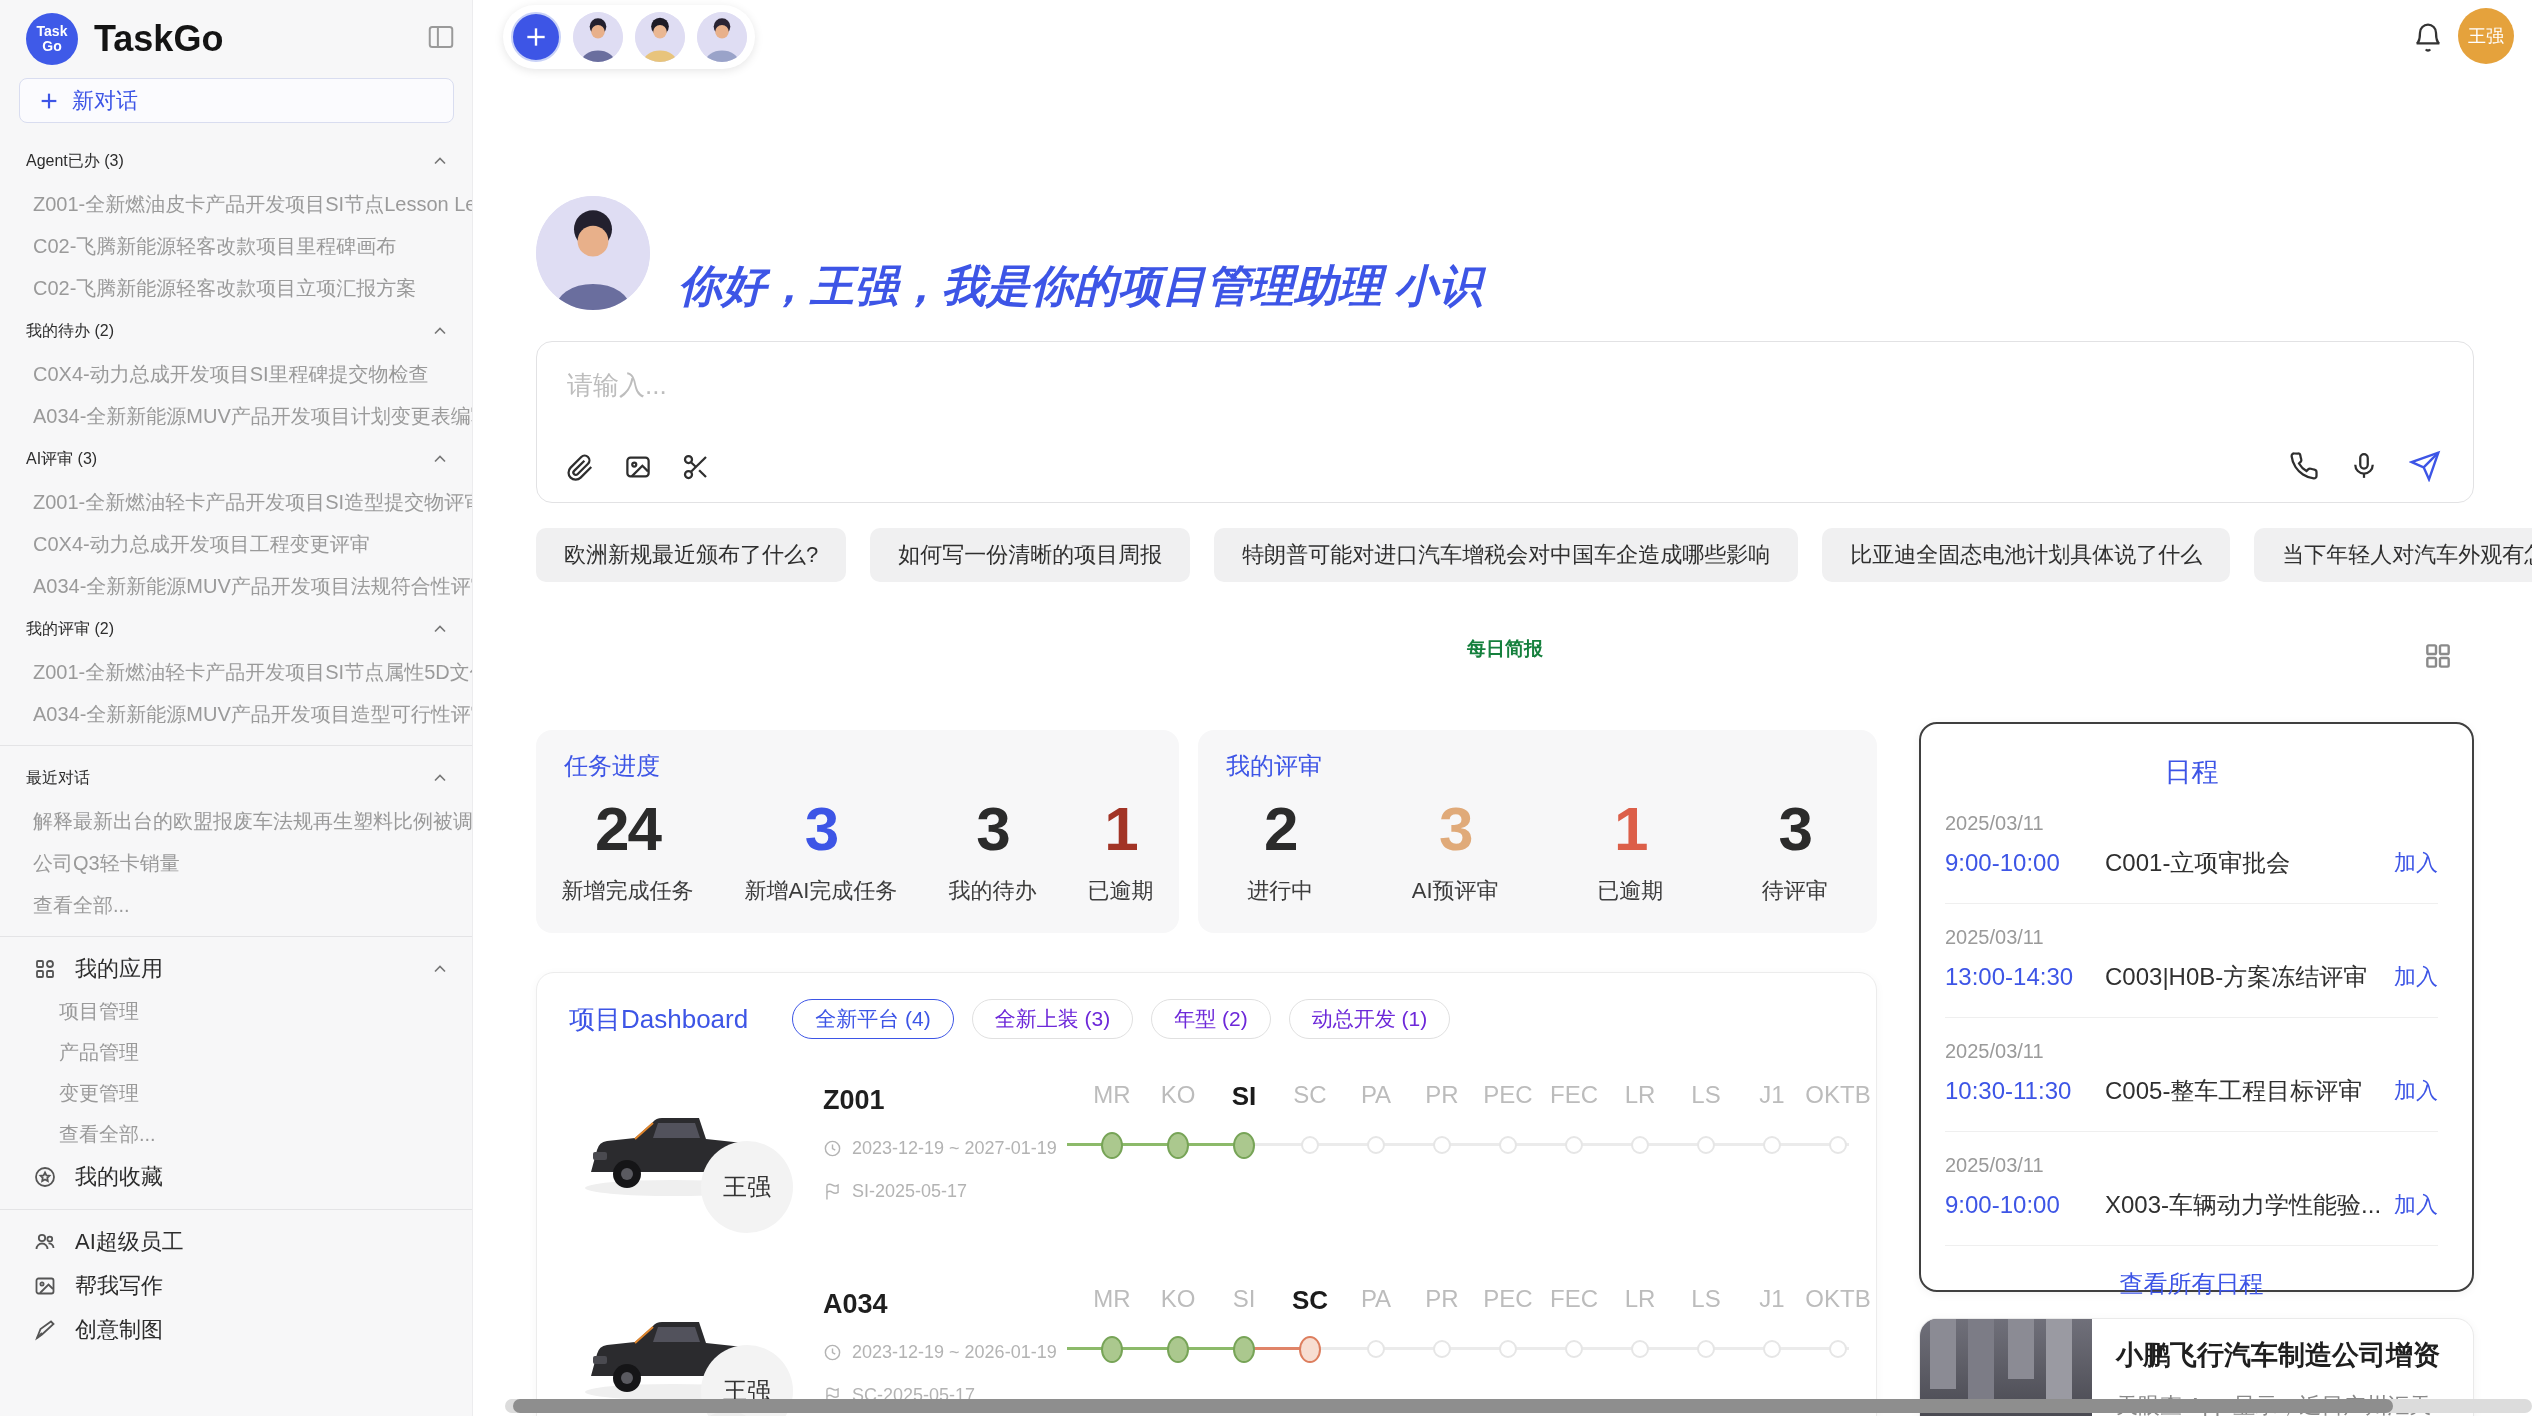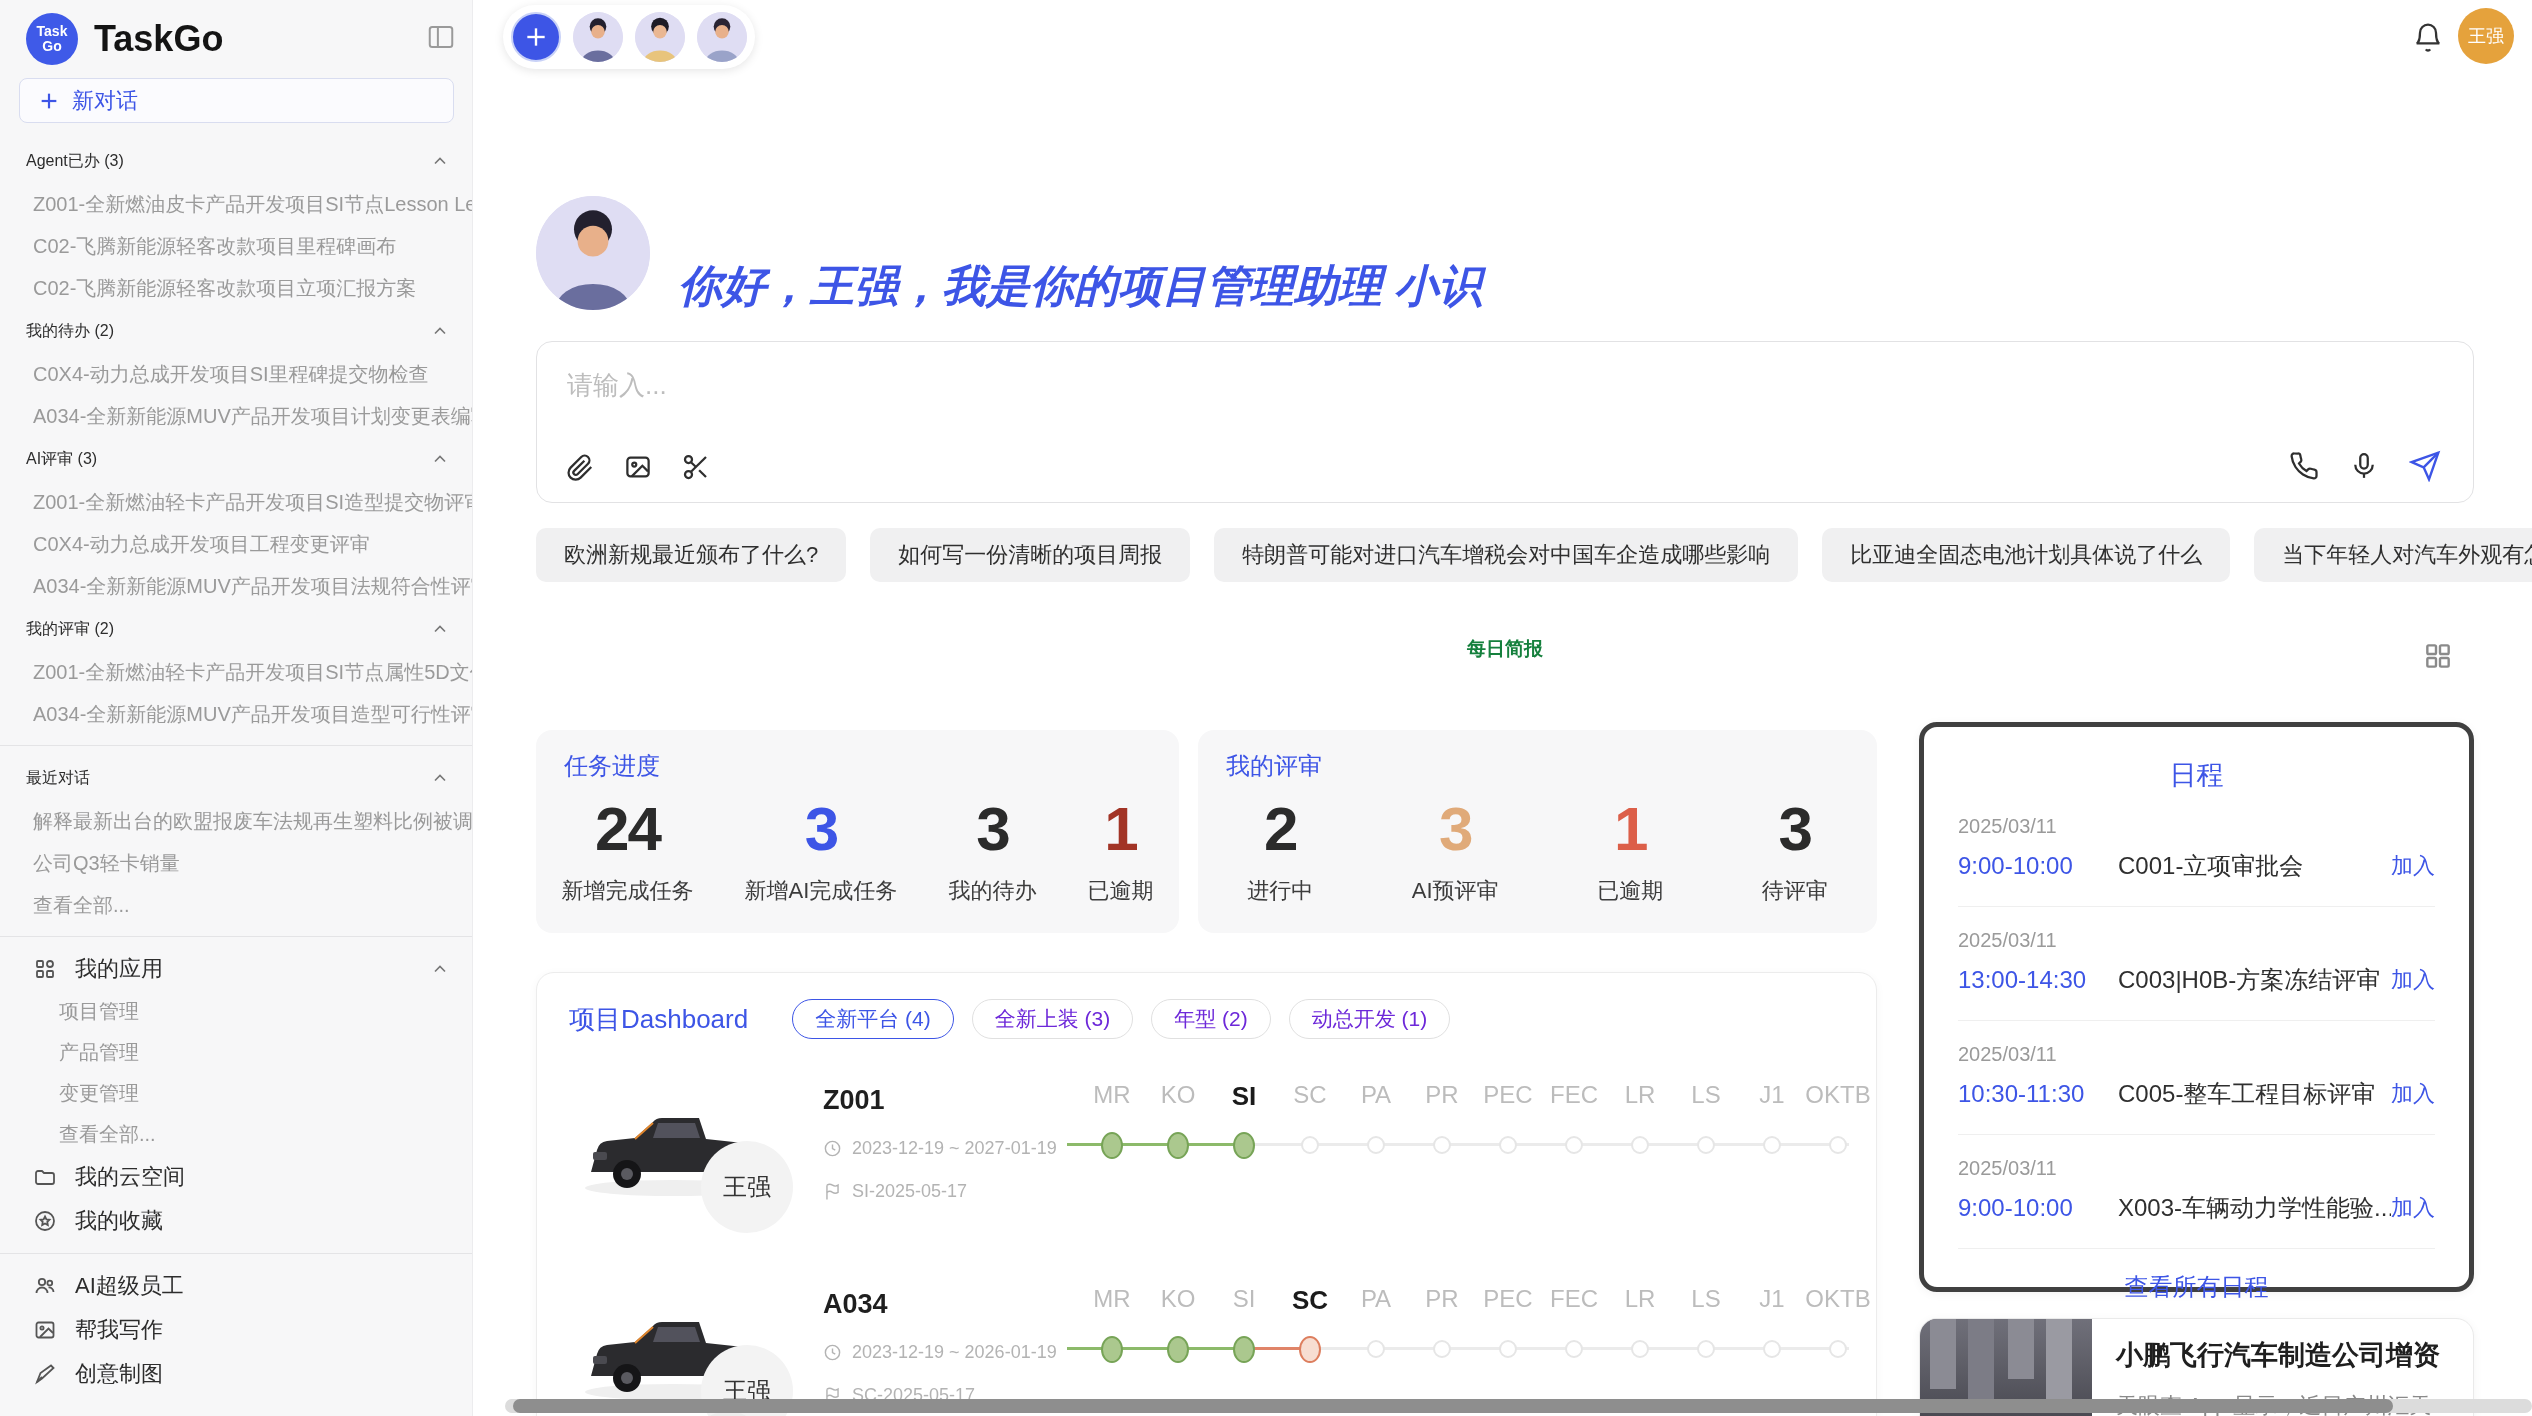--- a/index.html
+++ b/index.html
@@ -84,21 +84,21 @@
   .tl-done{position:absolute;top:21px;height:3px;background:#8cba6a;left:-12px;width:177px;z-index:1;}
   .tl-warn{position:absolute;top:21px;height:3px;background:#e08468;left:165px;width:66px;z-index:1;}
   .tl-dots{position:relative;display:flex;z-index:2;}
   .tl-dots i{width:66px;display:flex;justify-content:center;align-items:center;height:46px;}
   .dot{width:18px;height:18px;border-radius:50%;background:#fff;border:2px solid #e6e6e6;}
   .dot.done{width:22px;height:27px;border-radius:50%;background:#abc88e;border:2px solid #77a457;}
   .dot.warn{width:22px;height:27px;border-radius:50%;background:#f7ddd1;border:2px solid #dd7e5e;}
   .partial-circle{position:absolute;left:156px;bottom:-40px;width:70px;height:70px;border-radius:50%;background:#ededed;}
 
   
-  .sched-card{position:absolute;left:1919px;top:722px;width:555px;height:570px;background:#fff;border:5px solid #404040;border-radius:18px;box-shadow:0 2px 10px rgba(0,0,0,.05);padding:24px 34px 0 34px;}
+  .sched-card{position:absolute;left:1919px;top:722px;width:555px;height:570px;background:#fff;border:2px solid #404040;border-radius:18px;box-shadow:0 2px 10px rgba(0,0,0,.05);padding:24px 34px 0 24px;}
   .sched-title{text-align:center;font-size:27px;color:#3d55e6;margin-top:6px;}
   .sch-item{padding:22px 0 24px 0;border-bottom:1px solid #efefef;}
   .sch-item:first-of-type{margin-top:14px;}
   .sch-date{font-size:20px;color:#9a9a9a;}
   .sch-row{display:flex;align-items:center;margin-top:12px;}
   .sch-time{width:160px;font-size:24px;color:#3d55e6;flex:none;}
   .sch-title2{flex:1;font-size:24px;color:#2f2f2f;white-space:nowrap;overflow:hidden;}
   .sch-join{font-size:22px;color:#3d55e6;cursor:pointer;flex:none;}
   .sched-footer{text-align:center;font-size:24px;color:#3d55e6;margin-top:22px;cursor:pointer;}
 
@@ -228,28 +228,20 @@
             <svg width="20" height="20" viewBox="0 0 24 24" fill="none" stroke="currentColor" stroke-width="2">
               <path d="M6 15 l6-6 6 6"></path>
             </svg>
           </span>
       </div>
       <div class="sb-sub">项目管理</div>
       <div class="sb-sub">产品管理</div>
       <div class="sb-sub">变更管理</div>
       <div class="sb-sub">查看全部...</div>
 
-      <div class="sb-row">
-        <span class="sb-icon">
-            <svg width="24" height="24" viewBox="0 0 24 24" fill="none" stroke="currentColor" stroke-width="1.8">
-              <path d="M3 8 a2 2 0 0 1 2-2 h4 l2 2 h8 a2 2 0 0 1 2 2 v7 a2 2 0 0 1-2 2 H5 a2 2 0 0 1-2-2 Z"></path>
-            </svg>
-          </span>
-        <span>我的云空间</span>
-      </div>
       <div class="sb-row">
         <span class="sb-icon">
             <svg width="24" height="24" viewBox="0 0 24 24" fill="none" stroke="currentColor" stroke-width="1.8">
               <circle cx="12" cy="12" r="9"></circle>
               <path d="M12 7.5 l1.4 2.8 3.1.4-2.2 2.2.5 3.1-2.8-1.5-2.8 1.5.5-3.1-2.2-2.2 3.1-.4 Z"></path>
             </svg>
           </span>
         <span>我的收藏</span>
       </div>
 

